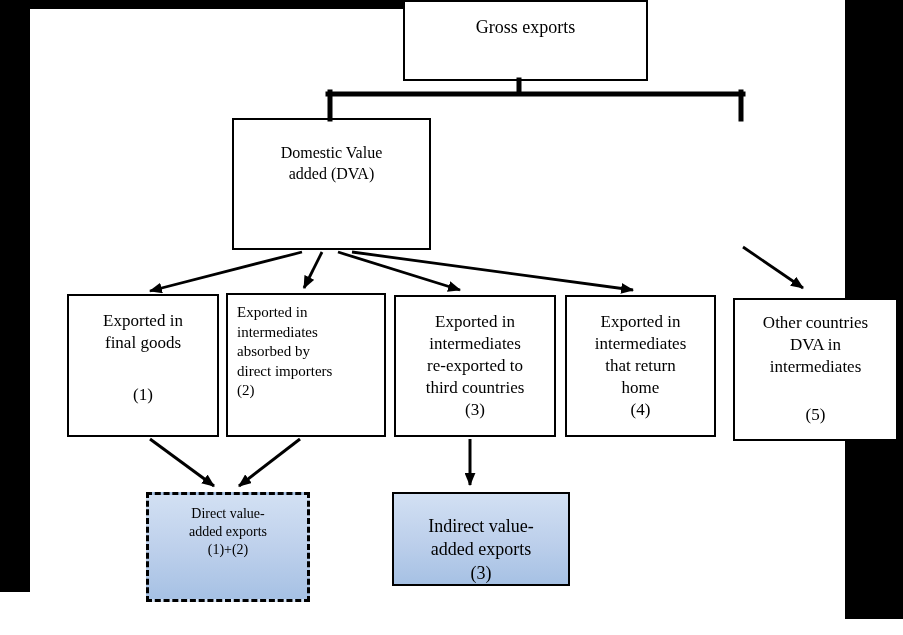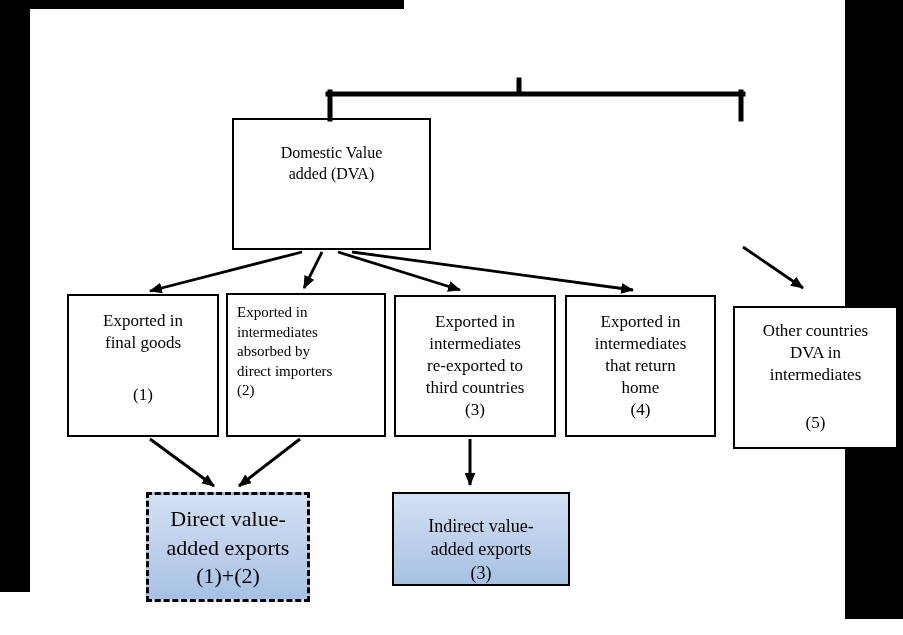--- a/index.html
+++ b/index.html
@@ -49,31 +49,31 @@
 
   .node-gross { left: 403px; top: 0;     width: 245px; height: 81px;  font-size: 18px; padding-top: 14px; }
   .node-dva   { left: 232px; top: 118px; width: 199px; height: 132px; font-size: 16px; padding-top: 23px; }
   .node-fv    { left: 640px; top: 118px; width: 205px; height: 127px; font-size: 18px; padding-top: 8px; }
 
   .node-b1 { left: 67px;  top: 294px; width: 152px; height: 143px; font-size: 17px; padding-top: 14px; }
   .node-b2 { left: 226px; top: 293px; width: 160px; height: 144px; font-size: 15px; padding-top: 8px;
              text-align: left; padding-left: 9px; padding-right: 4px; }
   .node-b3 { left: 394px; top: 295px; width: 162px; height: 142px; font-size: 17px; padding-top: 14px; }
   .node-b4 { left: 565px; top: 295px; width: 151px; height: 142px; font-size: 17px; padding-top: 14px; }
-  .node-b5 { left: 733px; top: 306px; width: 165px; height: 143px; font-size: 17px; padding-top: 12px; }
+  .node-b5 { left: 733px; top: 298px; width: 165px; height: 143px; font-size: 17px; padding-top: 12px; }
 
   .node-b1 .num { margin-top: 30px; }
   .node-b5 .num { margin-top: 26px; }
 
   .highlight {
     background: linear-gradient(180deg, #d2e0f3 0%, #bccfeb 55%, #a6c1e4 100%);
   }
   .node-direct {
     left: 146px; top: 492px; width: 164px; height: 110px;
-    font-size: 22px; padding-top: 10px;
+    font-size: 14px; padding-top: 10px;
     border: 3px dashed #000000;
   }
   .node-indirect {
     left: 392px; top: 492px; width: 178px; height: 94px;
     font-size: 18px; padding-top: 21px;
     border: 2px solid #000000;
   }
 </style>
 </head>
 <body>
@@ -99,20 +99,23 @@
     <line x1="352" y1="252" x2="633" y2="290" stroke="#000000" stroke-width="2.8" marker-end="url(#ah)"></line>
 
     <line x1="743" y1="247" x2="803" y2="288" stroke="#000000" stroke-width="2.8" marker-end="url(#ah)"></line>
 
     <line x1="150" y1="439" x2="214" y2="486" stroke="#000000" stroke-width="3" marker-end="url(#ah)"></line>
     <line x1="300" y1="439" x2="239" y2="486" stroke="#000000" stroke-width="3" marker-end="url(#ah)"></line>
 
     <line x1="470" y1="439" x2="470" y2="485" stroke="#000000" stroke-width="3" marker-end="url(#ah)"></line>
   </svg>
 
+  <div class="node node-gross">
+    <span class="label">Gross exports</span>
+  </div>
 
   <div class="node node-dva">
     <span class="label">Domestic Value
 added (DVA)</span>
   </div>
 
 
   <div class="node node-b1">
     <span class="label">Exported in
 final goods</span>

